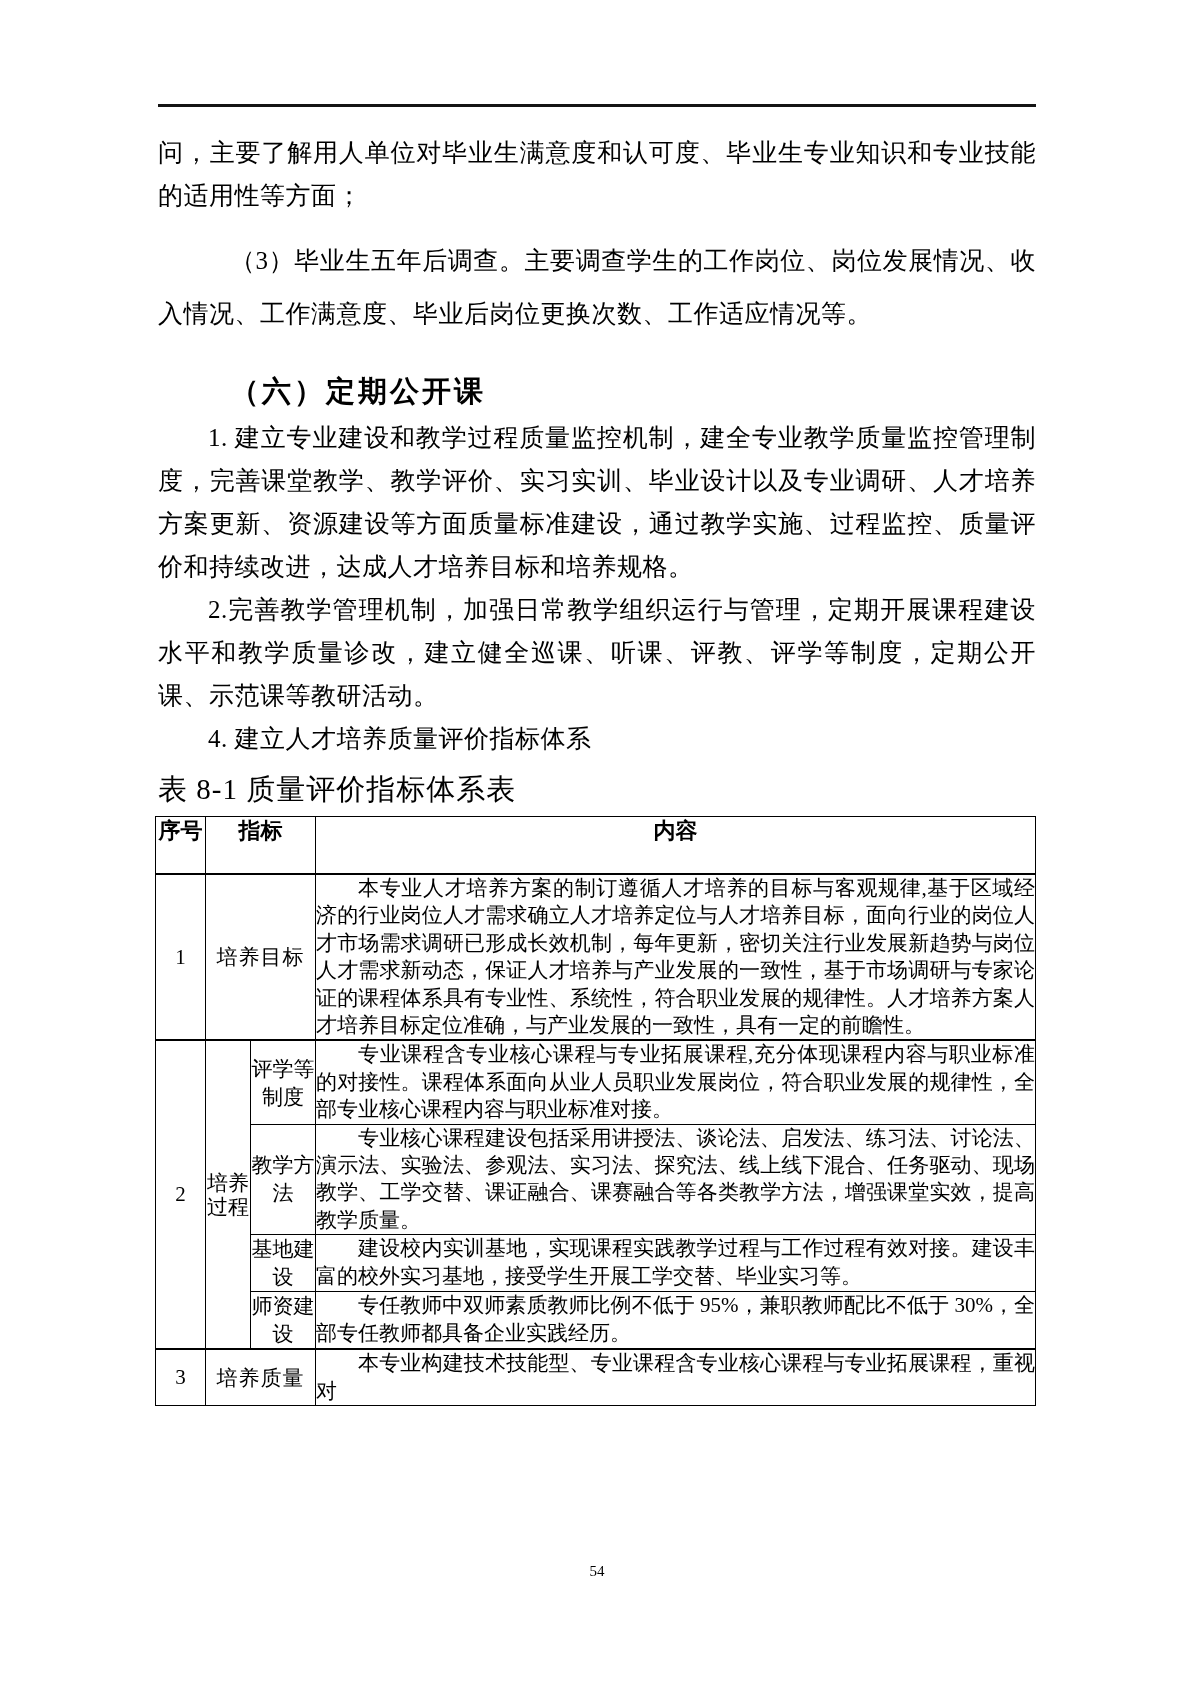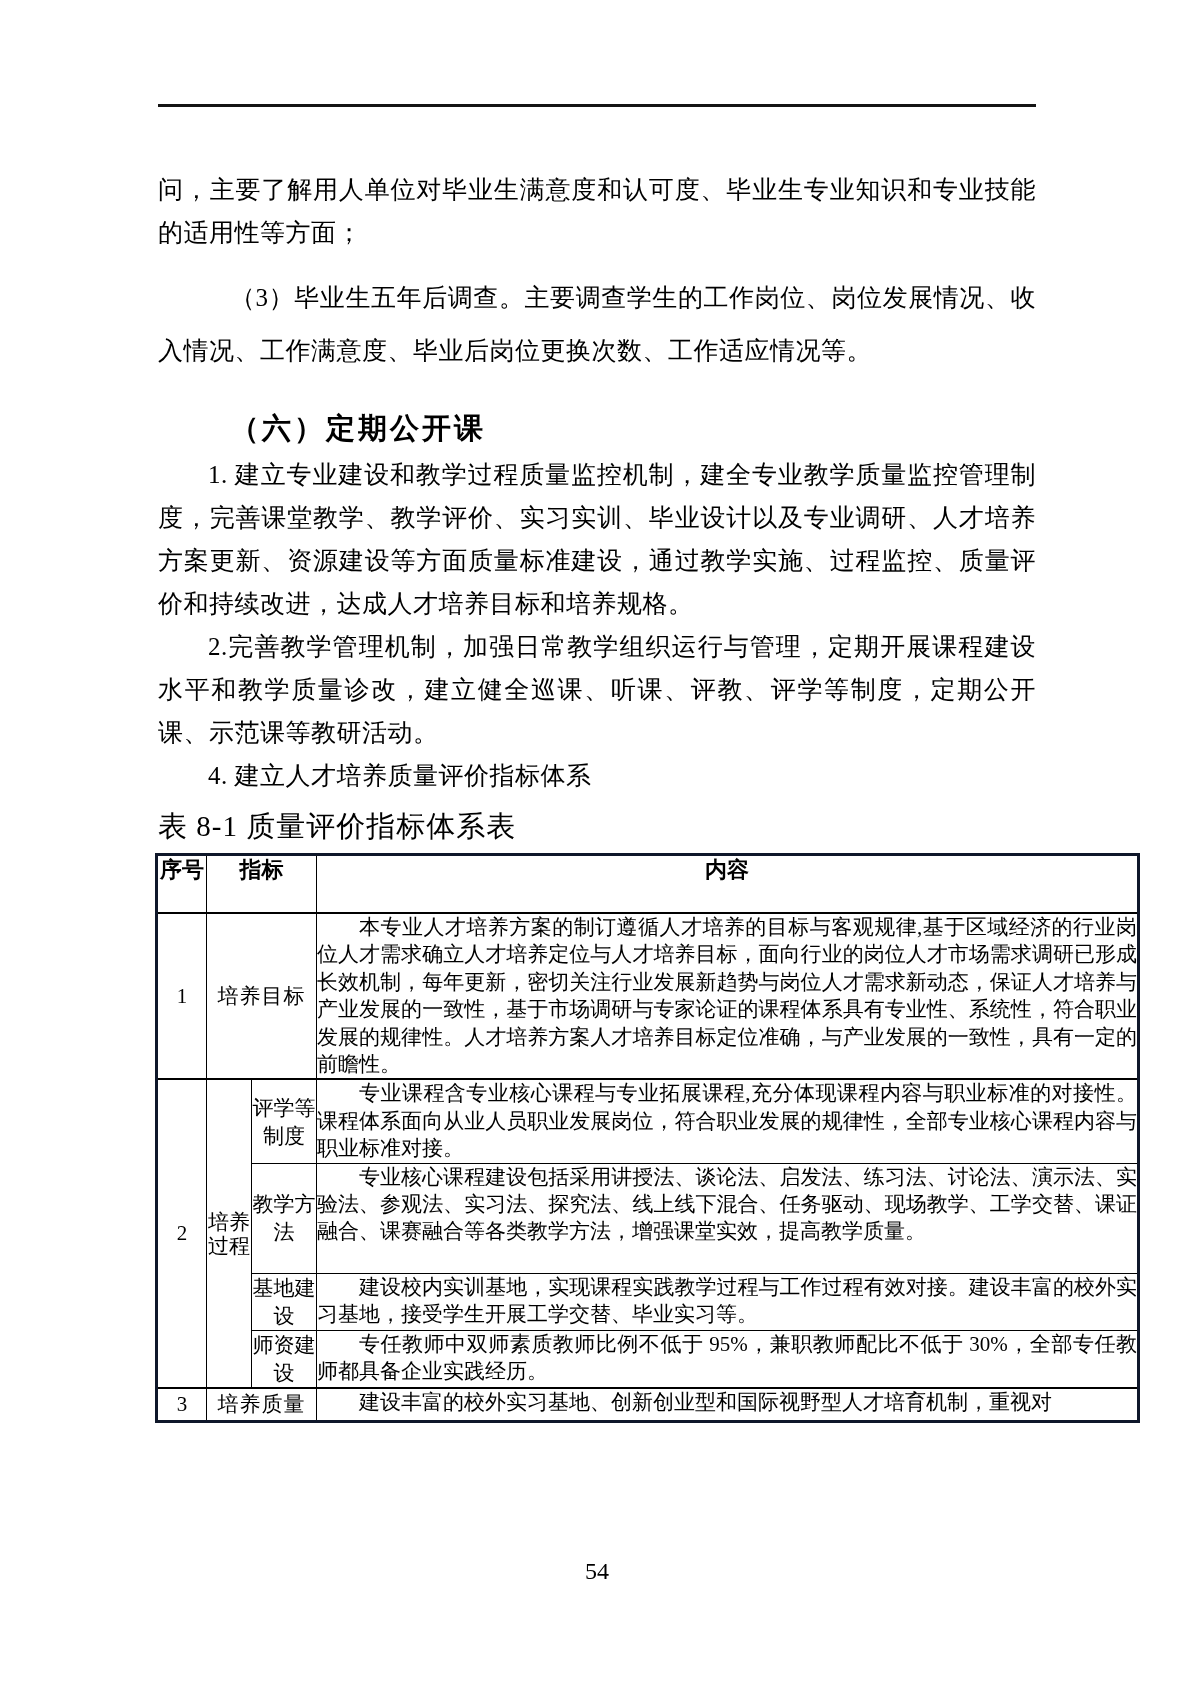--- a/index.html
+++ b/index.html
@@ -9,21 +9,20 @@
     margin:0 auto;
     background:#ffffff;
     font-family:"Liberation Serif","DejaVu Serif",serif;
     color:#000;
     overflow:hidden;
   }
   .content{
     position:absolute;
     left:158px;top:0;
     width:878px;
-    margin-top:37px;
   }
   .header-rule{
     position:absolute;
     left:158px;top:104px;
     width:878px;height:3px;
     background:#141414;
   }
   p{margin:0;}
   .body-text{
     font-size:25px;
@@ -45,24 +44,24 @@
   .p-flow{text-indent:2em;}
   .table-title{
     margin-top:14px;
     font-size:29px;
     line-height:30px;
     letter-spacing:1px;
   }
   table.qtable{
     margin-top:12px;
     margin-left:-3px;
-    width:985px;
+    width:881px;
     border-collapse:collapse;
     table-layout:fixed;
-    border:3px solid #0f172a;
+    border:1px solid #0f172a;
   }
   table.qtable col.c-no{width:50px;}
   table.qtable col.c-proc{width:45px;}
   table.qtable col.c-sub{width:65px;}
   table.qtable th,table.qtable td{
     border:1px solid #000;
     font-size:21px;
     padding:0;
     overflow:hidden;
   }
@@ -105,21 +104,21 @@
   .r2a{height:83px;}
   .r2b{height:110px;}
   .r2c{height:55px;}
   .r2d{height:55px;}
   .r3{height:34px;}
   .page-number{
     position:absolute;
     left:158px;top:1556px;
     width:878px;
     text-align:center;
-    font-size:24px;
+    font-size:15px;
     line-height:30px;
   }
 </style>
 </head>
 <body>
 
 <div class="page">
 
   <div class="header-rule"></div>
 
@@ -177,21 +176,21 @@
         <td class="cell-content">建设校内实训基地，实现课程实践教学过程与工作过程有效对接。建设丰富的校外实习基地，接受学生开展工学交替、毕业实习等。</td>
       </tr>
       <tr class="r2d">
         <td class="cell-sub">师资建设</td>
         <td class="cell-content">专任教师中双师素质教师比例不低于 95%，兼职教师配比不低于 30%，全部专任教师都具备企业实践经历。</td>
       </tr>
 
       <tr class="r3 main-top">
         <td class="cell-no">3</td>
         <td colspan="2" class="cell-ind">培养质量</td>
-        <td class="cell-content">建设丰富的校外实习基地、创新创业型和国际视野型人才培育机制，重视对</td>
+        <td class="cell-content">本专业构建技术技能型、专业课程含专业核心课程与专业拓展课程，重视对</td>
       </tr>
     </tbody>
       </table>
 
   </div>
 
   <div class="page-number">54</div>
 
 </div>
 

